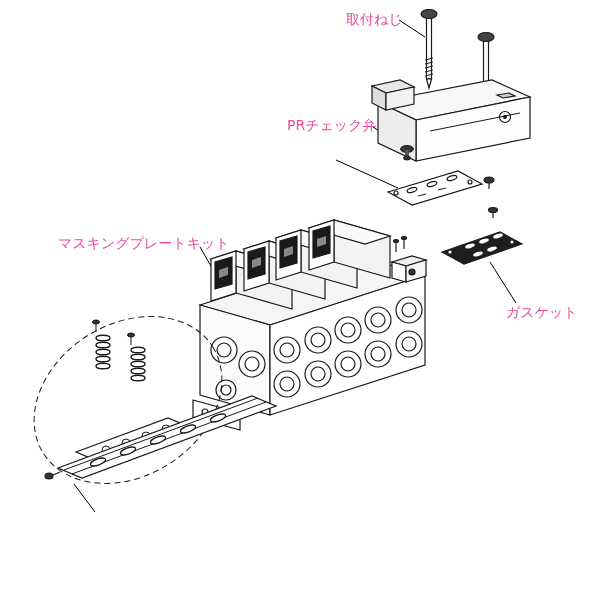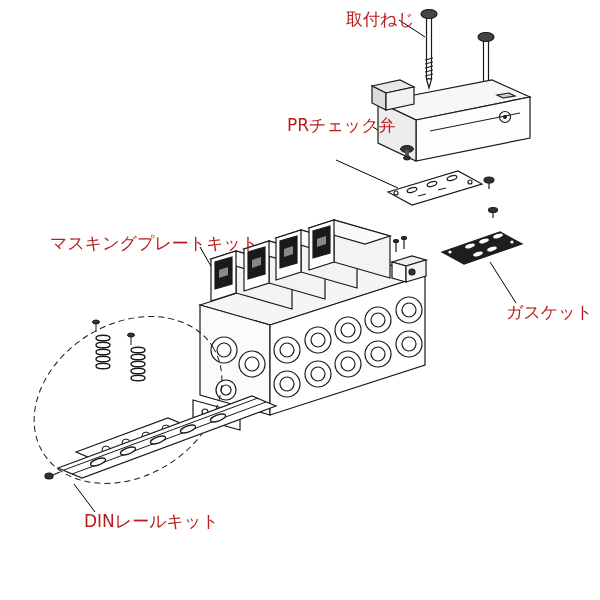--- a/index.html
+++ b/index.html
@@ -2,21 +2,21 @@
 <html><head>
 <meta charset="utf-8">
 <style>
   html,body{margin:0;padding:0;background:#fff;}
   .stage{
     position:relative;width:600px;height:600px;background:#fff;overflow:hidden;
     font-family:"DejaVu Sans","Liberation Sans",sans-serif;color:#000;
   }
   .diagram-svg{position:absolute;left:0;top:0;}
   .part-label{
-    position:absolute;font-size:17px;line-height:15px;white-space:nowrap;color:#b91c1c;
+    position:absolute;font-size:14px;line-height:15px;white-space:nowrap;color:#ec4899;
   }
   .caption{
     position:absolute;left:0;right:0;top:537px;text-align:center;
     font-size:23px;line-height:29px;color:#000;
   }
 </style>
 </head>
 <body>
 
 <div class="stage">
@@ -210,20 +210,19 @@
       <ellipse cx="49" cy="476" rx="4" ry="3" fill="#333"></ellipse>
       <line x1="53" y1="475" x2="60" y2="472"></line>
     </g>
   </svg>
 
   <div class="part-label" style="left:346px;top:12px">取付ねじ</div>
 
   <div class="part-label" style="left:287px;top:118px">PRチェック弁</div>
 
 
-  <div class="part-label" style="left:50px;top:236px">マスキングプレートキット</div>
+  <div class="part-label" style="left:58px;top:236px">マスキングプレートキット</div>
 
   <div class="part-label" style="left:506px;top:305px">ガスケット</div>
 
-  <div class="part-label" style="left:84px;top:514px">DINレールキット</div>
 
 
 </div>
 
 </body></html>

